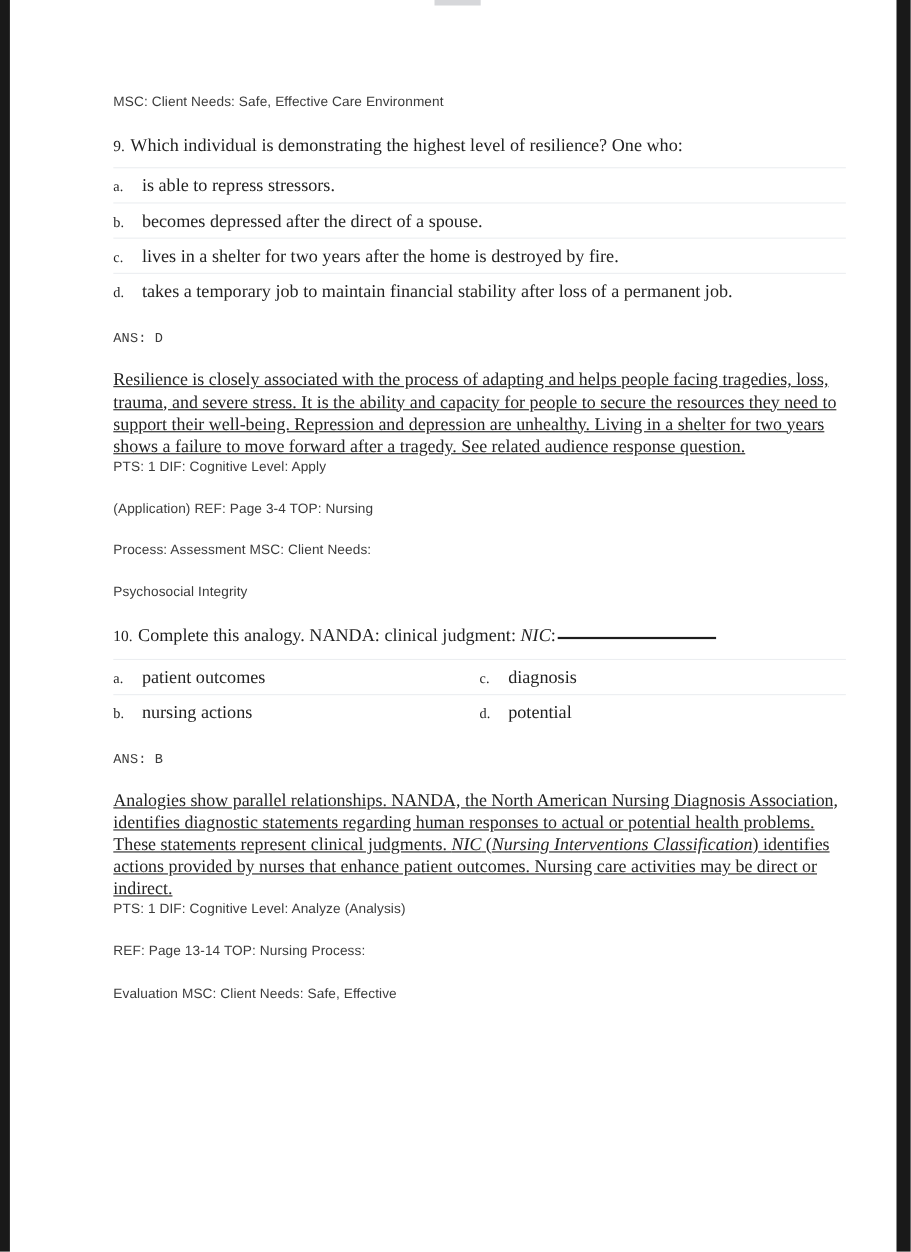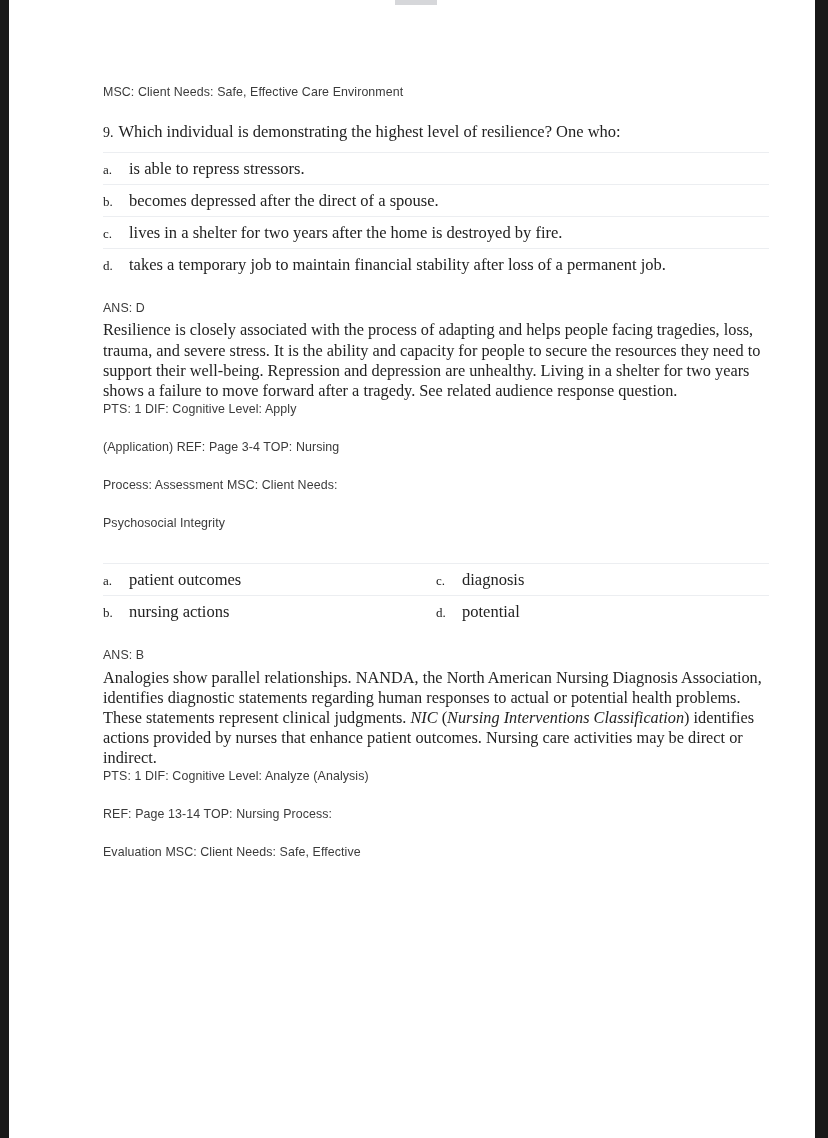--- a/index.html
+++ b/index.html
@@ -123,28 +123,30 @@
     font-family: "Liberation Serif", serif;
   }
   .opt-text {
     font-size: 16.5px;
     color: #222;
     font-family: "Liberation Serif", serif;
   }
 
   .ans {
     margin-top: 20px;
+    font-family: Liberation Mono, monospace;
   }
 
   .rationale {
-    margin-top: 4px;
+    margin-top: 19px;
     font-size: 16.3px;
     line-height: 1.235;
     color: #232323;
     text-align: left;
+    text-decoration: underline;
   }
   .rationale i { font-style: italic; }
 
   .meta-block { }
   .meta-block .meta + .meta { margin-top: 22px; }
 </style>
 </head>
 <body>
 
 <div class="gutter left"></div>
@@ -194,20 +196,24 @@
     <div class="rationale serif">Resilience is closely associated with the process of adapting and helps people facing tragedies, loss, trauma, and severe stress. It is the ability and capacity for people to secure the resources they need to support their well-being. Repression and depression are unhealthy. Living in a shelter for two years shows a failure to move forward after a tragedy. See related audience response question.</div>
 
     <div class="meta-block">
       <div class="meta">PTS:   1   DIF:   Cognitive   Level:   Apply</div>
       <div class="meta">(Application)  REF:  Page  3-4  TOP:  Nursing</div>
       <div class="meta">Process: Assessment MSC: Client Needs:</div>
       <div class="meta">Psychosocial Integrity</div>
     </div>
 
     <div style="height:22px"></div>
+    <div class="question serif">
+      <span class="q-num">10.</span>
+      <span class="q-text"><span>Complete this analogy. NANDA: clinical judgment: </span><i>NIC</i><span>:</span><span class="blank"></span></span>
+    </div>
 
     <div class="options">
       <div class="opt-row first">
         <div class="opt-cell half">
           <span class="opt-letter">a.</span>
           <span class="opt-text">patient outcomes</span>
         </div>
         <div class="opt-cell half">
           <span class="opt-letter">c.</span>
           <span class="opt-text">diagnosis</span>

